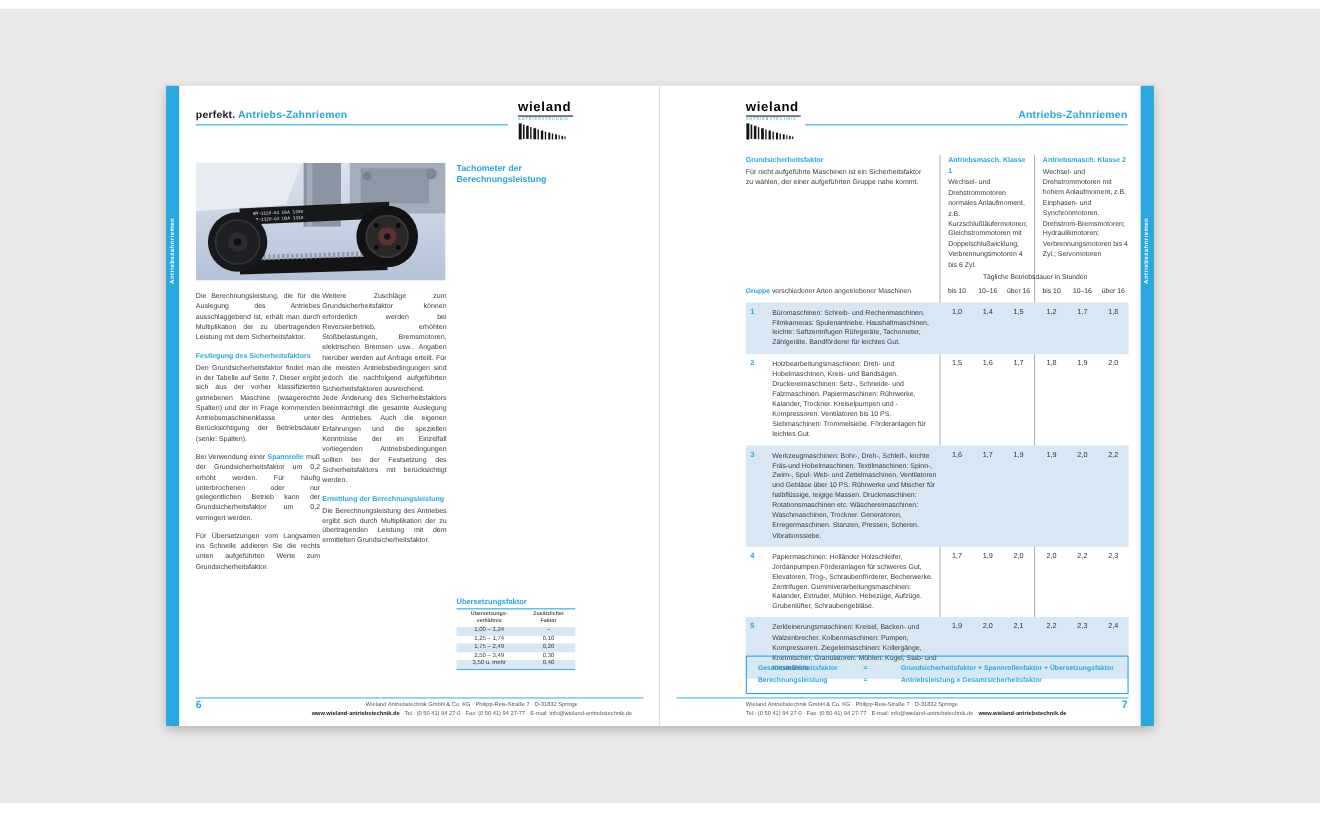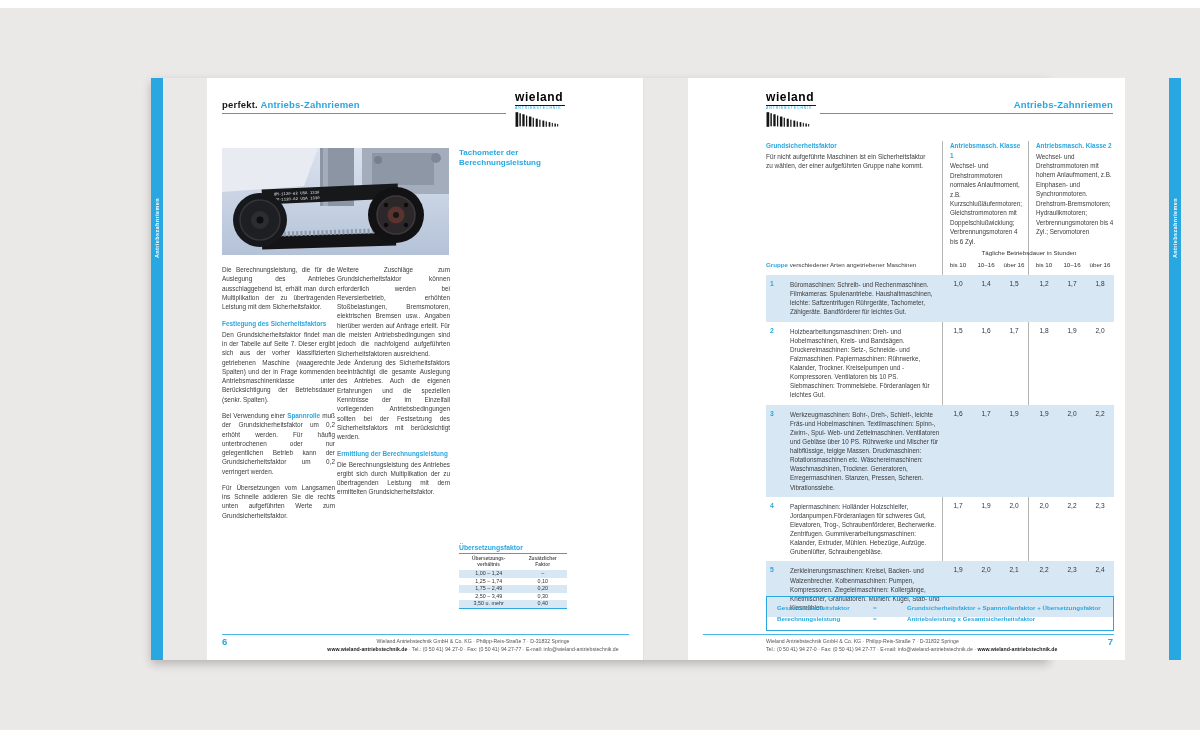--- a/index.html
+++ b/index.html
@@ -1,20 +1,20 @@
 <!DOCTYPE html>
 <html style="--accent: #28a7e0; --hl: #d8e7f4;"><head>
 <meta charset="utf-8">
 <style>
   :root{ --accent:#28a7e0; --hl:#d8e7f4; --ink:#3b3b3b; }
   *{margin:0;padding:0;box-sizing:border-box;}
   body{font-family:"Liberation Sans", sans-serif; background:#fff; width:1200px; height:740px; overflow:hidden;}
   .canvas{position:relative;width:1200px;height:740px;background:#fff;}
   .backdrop{position:absolute;left:0;top:8px;width:1200px;height:722px;background:#eae9e7;}
-  .spread{position:absolute;left:151px;top:78px;width:898px;height:582px;display:flex;box-shadow:0 4px 9px rgba(0,0,0,.22);gap:44px;}
+  .spread{position:absolute;left:151px;top:78px;width:898px;height:582px;display:flex;box-shadow:0 4px 9px rgba(0,0,0,.22);}
   .band{position:relative;width:12px;height:582px;background:var(--accent);flex:none;}
   .band-text{position:absolute;left:3px;top:120px;writing-mode:vertical-rl;transform:rotate(180deg);color:#fff;font-size:5.5px;font-weight:bold;letter-spacing:.4px;white-space:nowrap;}
   .page{position:relative;width:437px;height:582px;background:#fff;flex:none;}
   .page.left{border-right:1px solid #e2e2e0;}
 
   
   .hdr{position:absolute;top:21px;font-size:9.5px;font-weight:bold;color:#1a1a1a;letter-spacing:.2px;}
   .hdr .accent-t{color:var(--accent);}
   .hdr-rule{position:absolute;height:1px;background:var(--accent);top:35px;}
   .logo{position:absolute;width:50px;}

